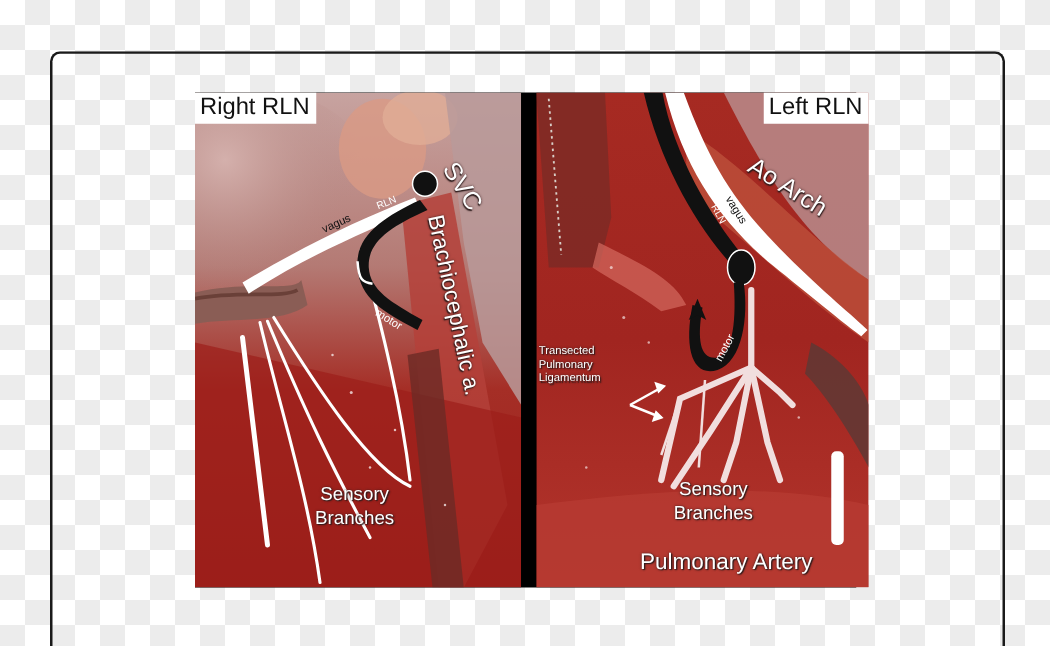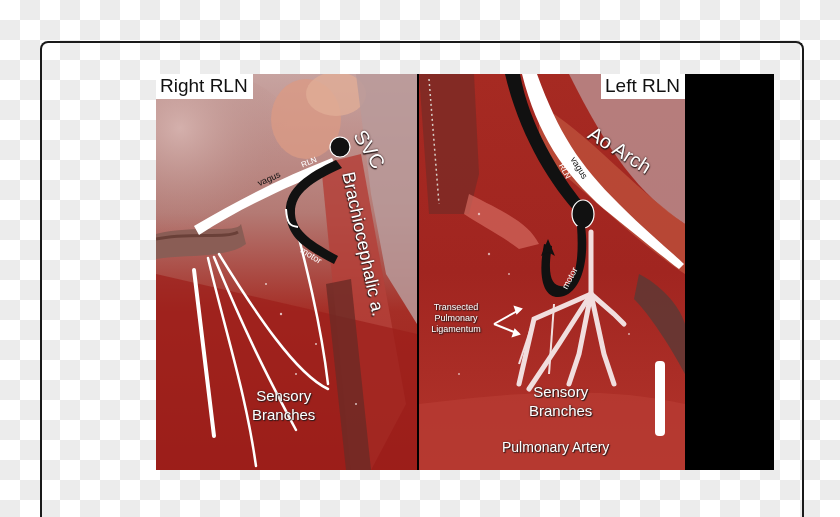--- a/index.html
+++ b/index.html
@@ -12,26 +12,26 @@
     background-size:40px 40px;
     background-position:0 0, 20px 20px;
     font-family:"Liberation Sans", sans-serif;
   }
   .frame {
     position:absolute; left:40px; top:41px; width:760px; height:500px;
     border:2px solid #1a1a1a; border-radius:8px; border-bottom:none;
     background:transparent;
   }
   .figure {
-    position:absolute; left:156px; top:74px; width:618px; height:396px;
+    position:absolute; left:156px; top:74px; width:529px; height:396px;
     background:#000;
   }
   .panel { position:absolute; top:0; height:396px; overflow:hidden; }
   .panel.left { left:0; width:261px; }
-  .panel.right { left:263px; width:266px; }
+  .panel.right { left:273px; width:266px; }
   .panel svg { position:absolute; left:0; top:0; }
   .title-box {
     position:absolute; top:0; background:#ffffff; color:#111;
     font-size:19px; line-height:24px; padding:0 5px 1px 4px;
   }
   .panel.left .title-box { left:0; }
   .panel.right .title-box { right:0; }
   .lbl {
     position:absolute; color:#ffffff; white-space:nowrap;
     text-shadow:1px 1px 1px #2a1a1a, 0 0 2px #3a2020;
@@ -182,24 +182,24 @@
         <circle cx="40" cy="300" r="1"></circle>
       </g>
     </svg>
 
     <div class="title-box">Left RLN</div>
 
     <div class="lbl" style="left:177px; top:48px; font-size:20px; transform:rotate(32deg); transform-origin:left top;">Ao Arch</div>
     <div class="tiny" style="left:158px; top:81px; color:#111; transform:rotate(58deg); transform-origin:left top;">vagus</div>
     <div class="tiny" style="left:146px; top:88px; color:#fff; font-size:8px; transform:rotate(62deg); transform-origin:left top;">RLN</div>
     <div class="tiny" style="left:141px; top:212px; color:#fff; transform:rotate(-62deg); transform-origin:left top;">motor</div>
-    <div class="lbl" style="left:2px; top:201px; font-size:9px; line-height:11px; text-align:center; width:70px;margin-top:27px;">
+    <div class="lbl" style="left:2px; top:201px; font-size:9px; line-height:11px; text-align:left; width:70px;">
       <div>Transected</div>
       <div>Pulmonary</div>
       <div>Ligamentum</div>
     </div>
     <div class="lbl" style="left:110px; top:308px; font-size:15px; line-height:19px; text-align:center;">
       <div>Sensory</div>
       <div>Branches</div>
     </div>
-    <div class="lbl" style="left:50px; top:365px; font-size:14px;padding-left:33px;">Pulmonary Artery</div>
+    <div class="lbl" style="left:50px; top:365px; font-size:18px;padding-left:33px;">Pulmonary Artery</div>
   </div>
 </div>
 
 </body></html>

